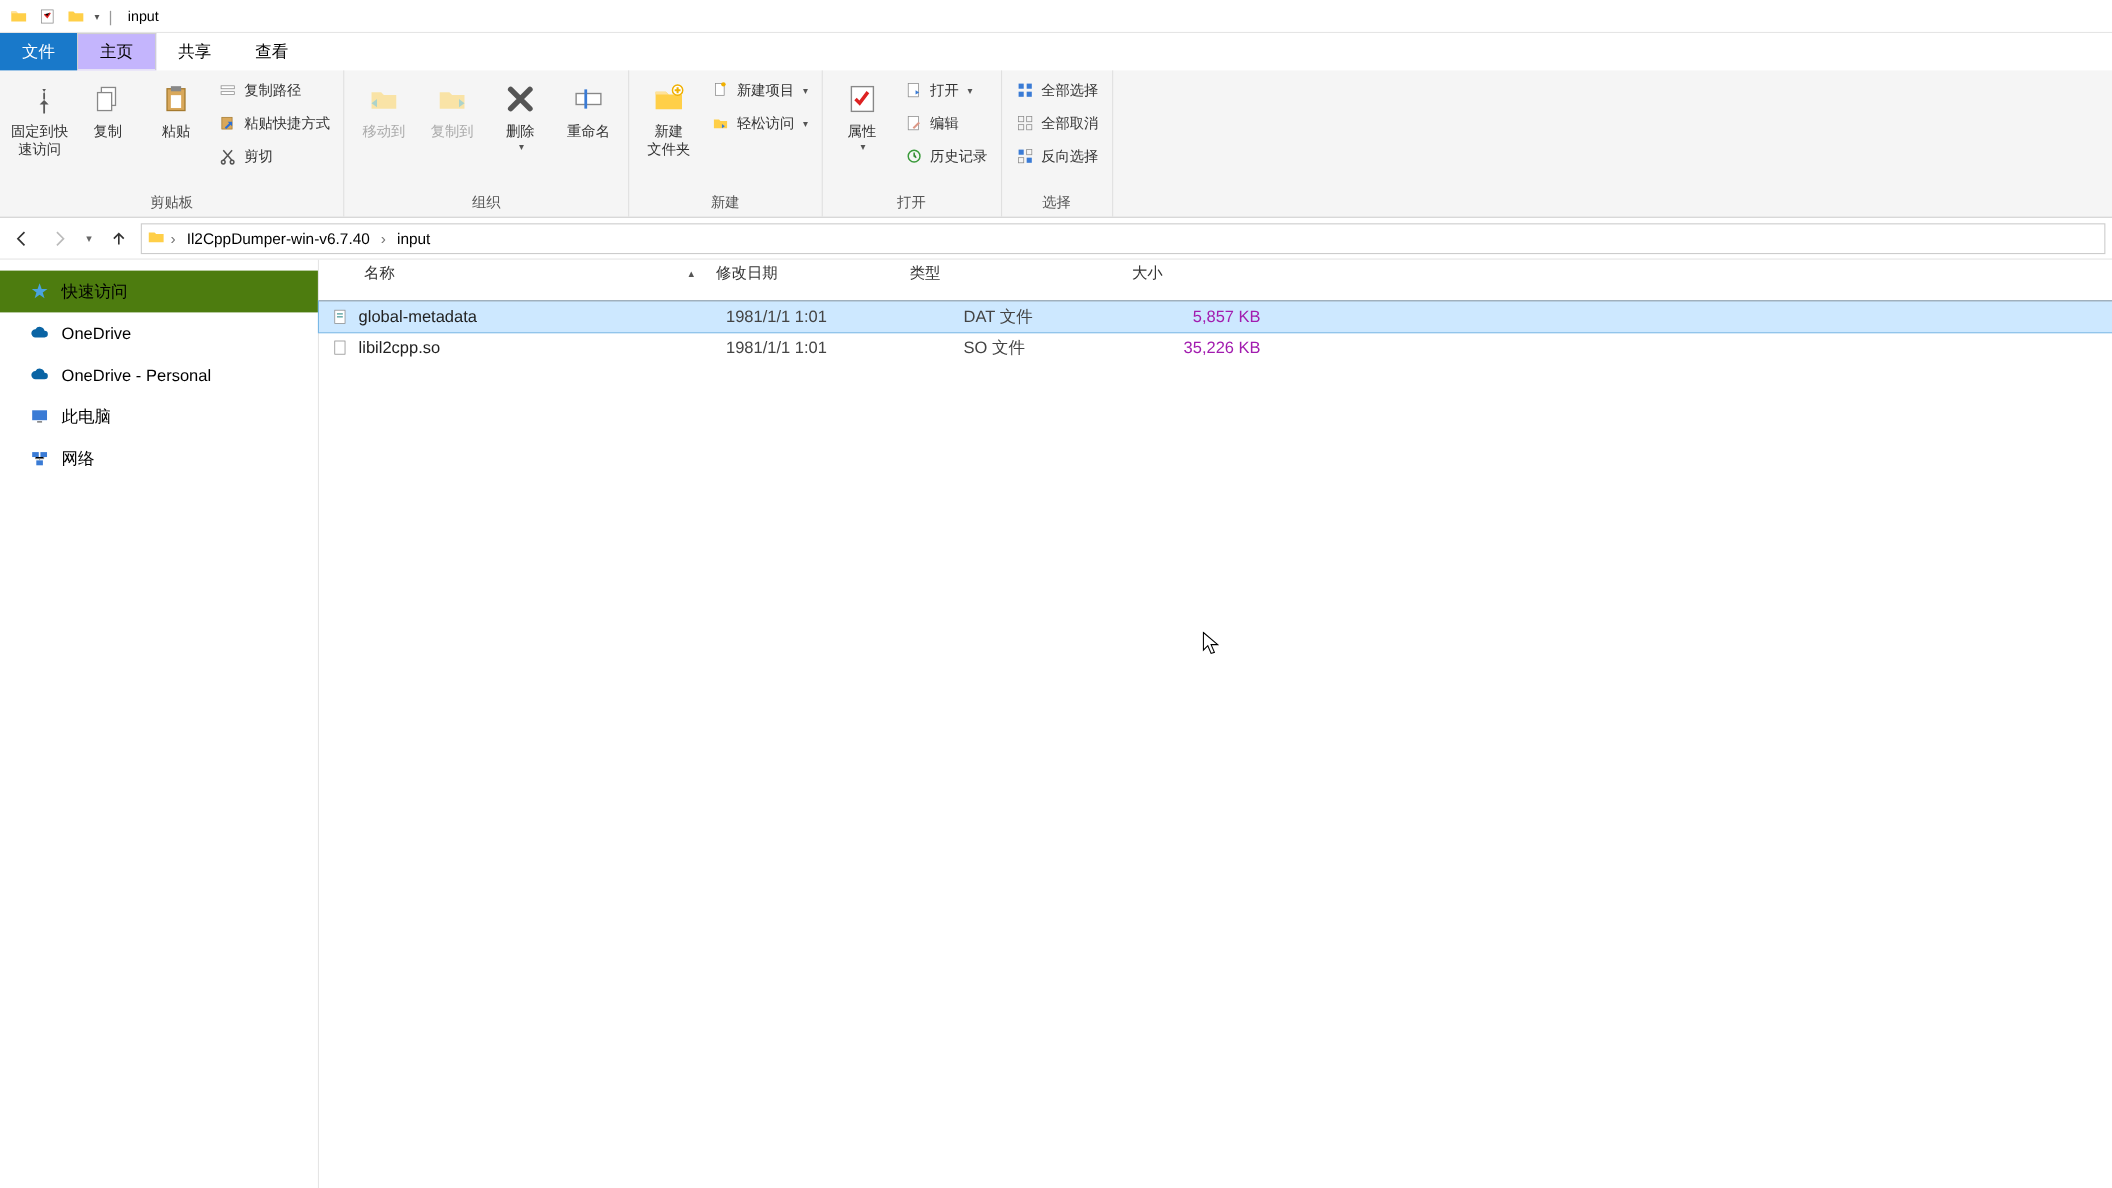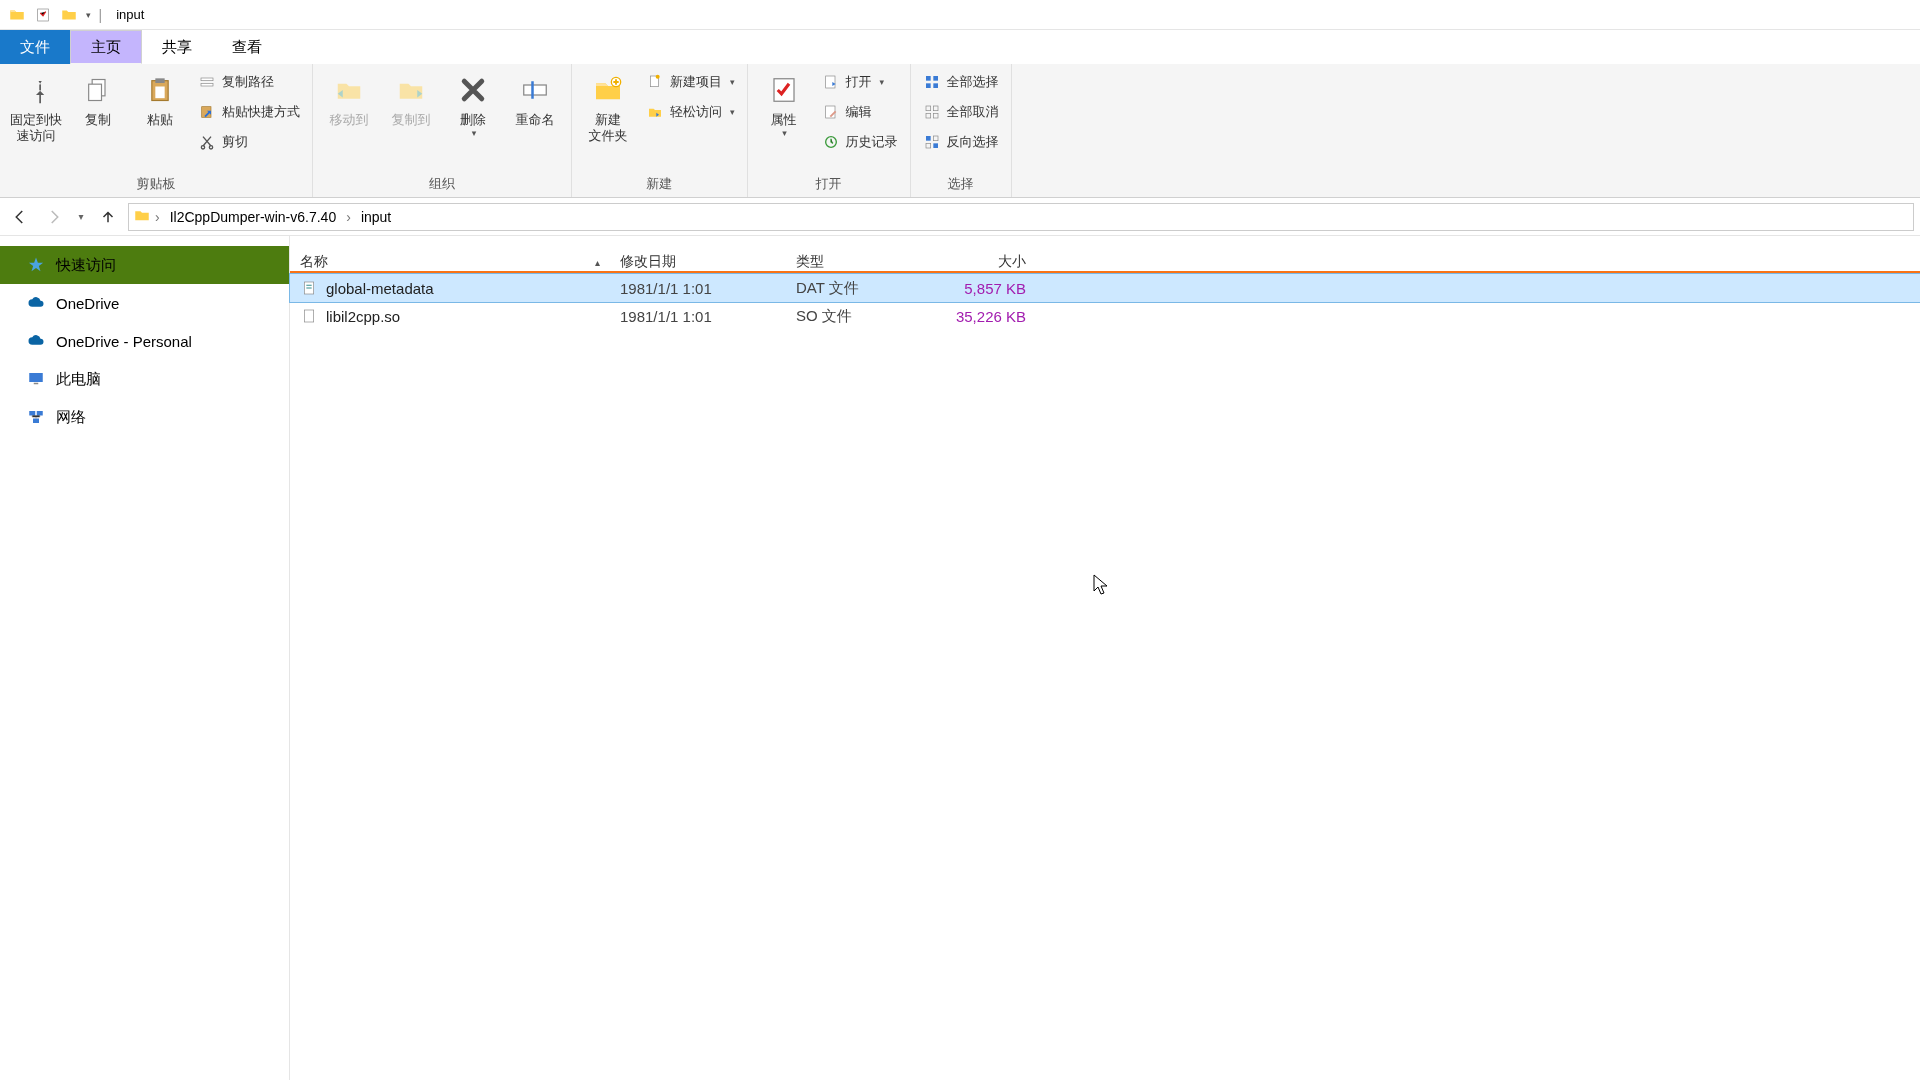--- a/index.html
+++ b/index.html
@@ -42,28 +42,28 @@
 
 
 .main { display: flex; height: calc(1080px - 30px - 34px - 134px - 38px); }
 .sidebar { width: 290px; border-right: 1px solid #e5e5e5; padding-top: 10px; }
 .side-item { display:flex; align-items:center; gap: 10px; height: 38px; padding-left: 26px; cursor:pointer; font-size: 15px; }
 .side-item.selected { background: #4d7c0f; }
 .side-item .ic { width: 20px; height: 20px; display:flex; align-items:center; justify-content:center; }
 
 
 .filepane { flex: 1; padding-top: 4px; }
-.cols { display:flex; align-items:flex-end; height: 34px; border-bottom: 3px solid #f97316; color:#333; font-size: 14px; }
+.cols { display:flex; align-items:flex-start; height: 34px; border-bottom: 1px solid #f97316; color:#333; font-size: 14px; padding-left: 31px; }
 .col { padding: 0 10px; }
 .col-name { width: 320px; display:flex; align-items:center; gap:6px; }
 .col-date { width: 176px; }
 .col-type { width: 150px; }
 .col-size { width: 100px; text-align: right; }
 .sort-ind { font-size: 10px; color:#555; margin-left: auto; }
-.row { display:flex; align-items:center; height: 28px; font-size: 15px; color:#222; }
+.row { display:flex; align-items:center; height: 28px; font-size: 15px; color:#222;gap:40px; }
 .row.selected { background: #cde8ff; outline: 1px solid #7ab8e6; }
 .row .ic { width: 18px; height: 18px; display:flex; align-items:center; justify-content:center; margin-right:8px; margin-left:10px; }
 .cell-name { width: 320px; display:flex; align-items:center; }
 .cell-date { width: 176px; padding-left:10px; color:#444;}
 .cell-type { width: 150px; padding-left:10px; color:#444; white-space:nowrap; overflow:hidden; text-overflow:ellipsis;}
 .cell-size { width: 100px; text-align:right; padding-right:10px; color:#a21caf;}
 
 .cursor-ptr { position:absolute; left:1093px; top:574px; pointer-events:none; }
 </style>
 </head>

